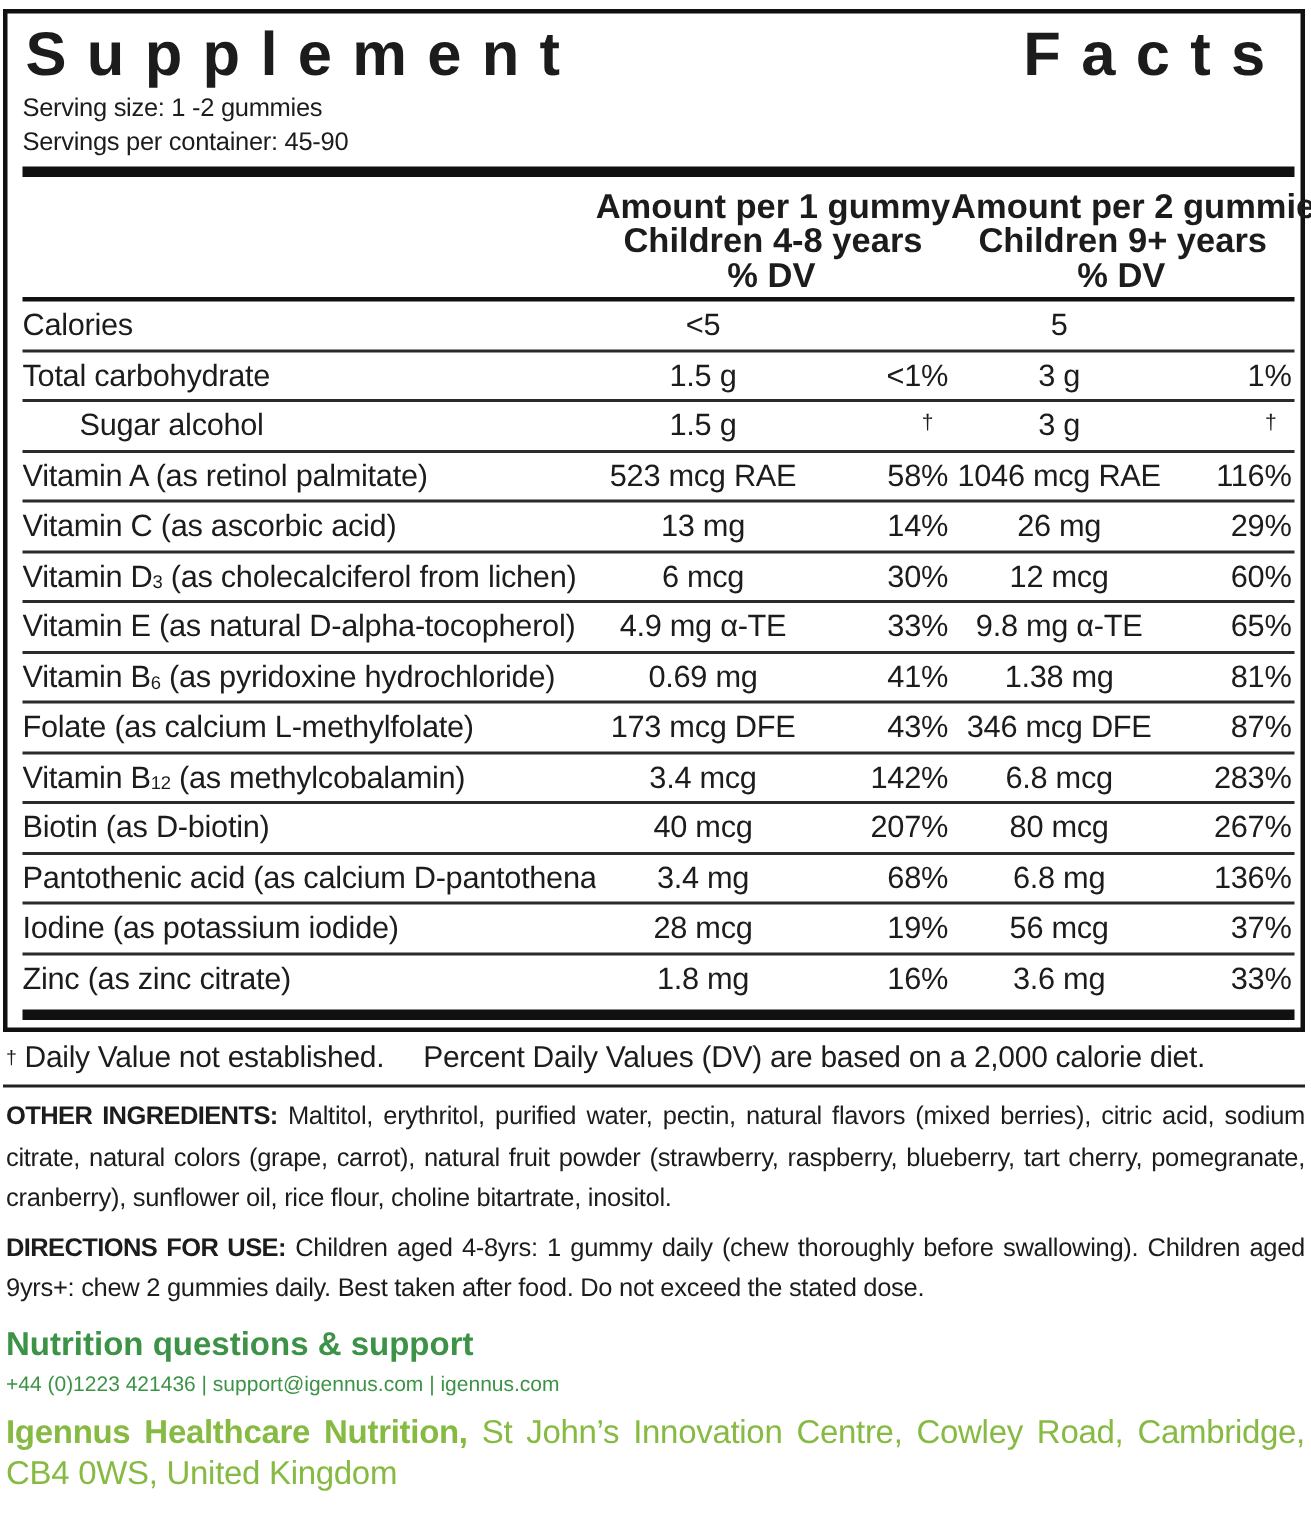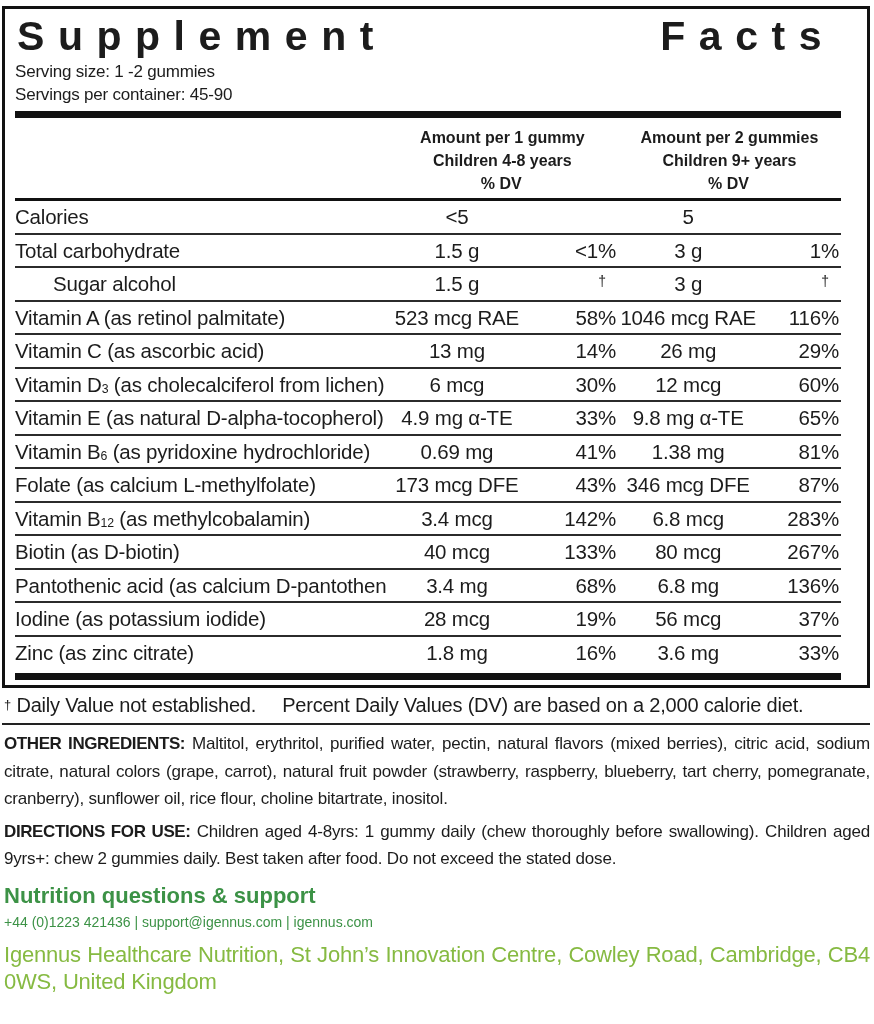--- a/index.html
+++ b/index.html
@@ -9,37 +9,37 @@
     background:#fff;
     overflow:hidden;
     font-family:"Liberation Sans","DejaVu Sans",sans-serif;
     color:var(--ink,#1c1c1c);
     box-sizing:border-box;
     padding:6px 4px 0 2px;
   }
   
   .facts-box{
     border:3px solid #111;
-    padding:2px 26px 0 10px;
+    padding:2px 4px 0 10px;
     box-sizing:border-box;
   }
   .title-row{
     display:flex;justify-content:space-between;align-items:center;
     padding:4px 6px 2px 2px;
   }
   .title-word{
     font-size:41px;font-weight:bold;letter-spacing:.33em;
     white-space:nowrap;line-height:1.05;
   }
   .serving-line{font-size:17px;line-height:23px;letter-spacing:-.2px;}
   .bar-thick{height:7px;background:#111;margin:5px 0 4px 0;}
   
   .t-head{
     display:grid;grid-template-columns:45% 28% 27%;
-    font-weight:bold;font-size:16px;line-height:23px;
+    font-weight:bold;font-size:23px;line-height:23px;
     padding:4px 0 3px 0;border-bottom:3px solid #111;
   }
   .hdr-group{display:flex;flex-direction:column;}
   .hdr-line{text-align:center;white-space:nowrap;}
   .hdr-dv{text-align:center;padding-right:2px;}
   
   .t-row{
     display:grid;grid-template-columns:45% 17% 11% 17% 10%;
     font-size:20.5px;line-height:31px;height:31.5px;
     border-bottom:2px solid #2b2b2b;
@@ -64,21 +64,21 @@
   .para b{letter-spacing:-.4px;}
   .support-heading{
     font-size:22px;font-weight:bold;color:var(--green-dark,#3c9246);
     margin:10px 0 0 2px;line-height:26px;
   }
   .support-contact{font-size:14px;color:var(--green-dark,#3c9246);line-height:26px;margin-left:2px;}
   .company-para{
     font-size:22px;line-height:27px;color:var(--green-light,#86ba42);
     margin:6px 0 0 2px;text-align:justify;letter-spacing:-.2px;
   }
-  .company-para b{font-weight:normal;}
+  .company-para b{font-weight:bold;}
 </style>
 </head>
 <body>
 
 <div class="label" style="--ink: #1c1c1c; --green-dark: #3c9246; --green-light: #86ba42;">
 
   <div class="facts-box">
 
     <div class="title-row">
       <span class="title-word">Supplement</span>
@@ -171,21 +171,21 @@
         <div class="t-row">
           <div class="c-name">Vitamin B<span class="sub">12</span> (as methylcobalamin)</div>
           <div class="c-amt">3.4 mcg</div>
           <div class="c-dv">142%</div>
           <div class="c-amt">6.8 mcg</div>
           <div class="c-dv">283%</div>
         </div>
         <div class="t-row">
           <div class="c-name">Biotin (as D-biotin)</div>
           <div class="c-amt">40 mcg</div>
-          <div class="c-dv">133%</div>
+          <div class="c-dv">207%</div>
           <div class="c-amt">80 mcg</div>
           <div class="c-dv">267%</div>
         </div>
         <div class="t-row">
           <div class="c-name">Pantothenic acid (as calcium D-pantothenate)</div>
           <div class="c-amt">3.4 mg</div>
           <div class="c-dv">68%</div>
           <div class="c-amt">6.8 mg</div>
           <div class="c-dv">136%</div>
         </div>

